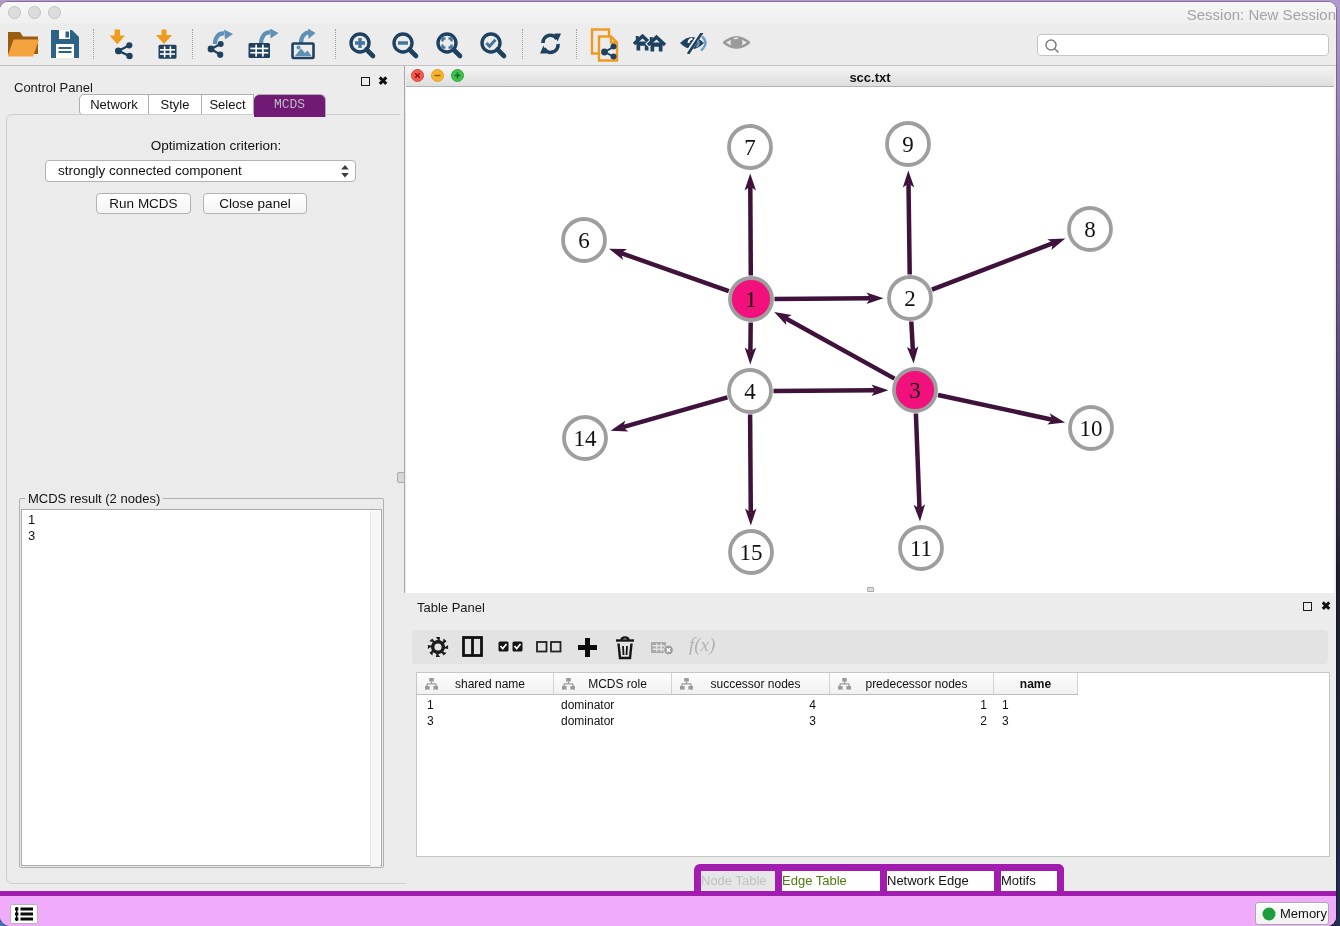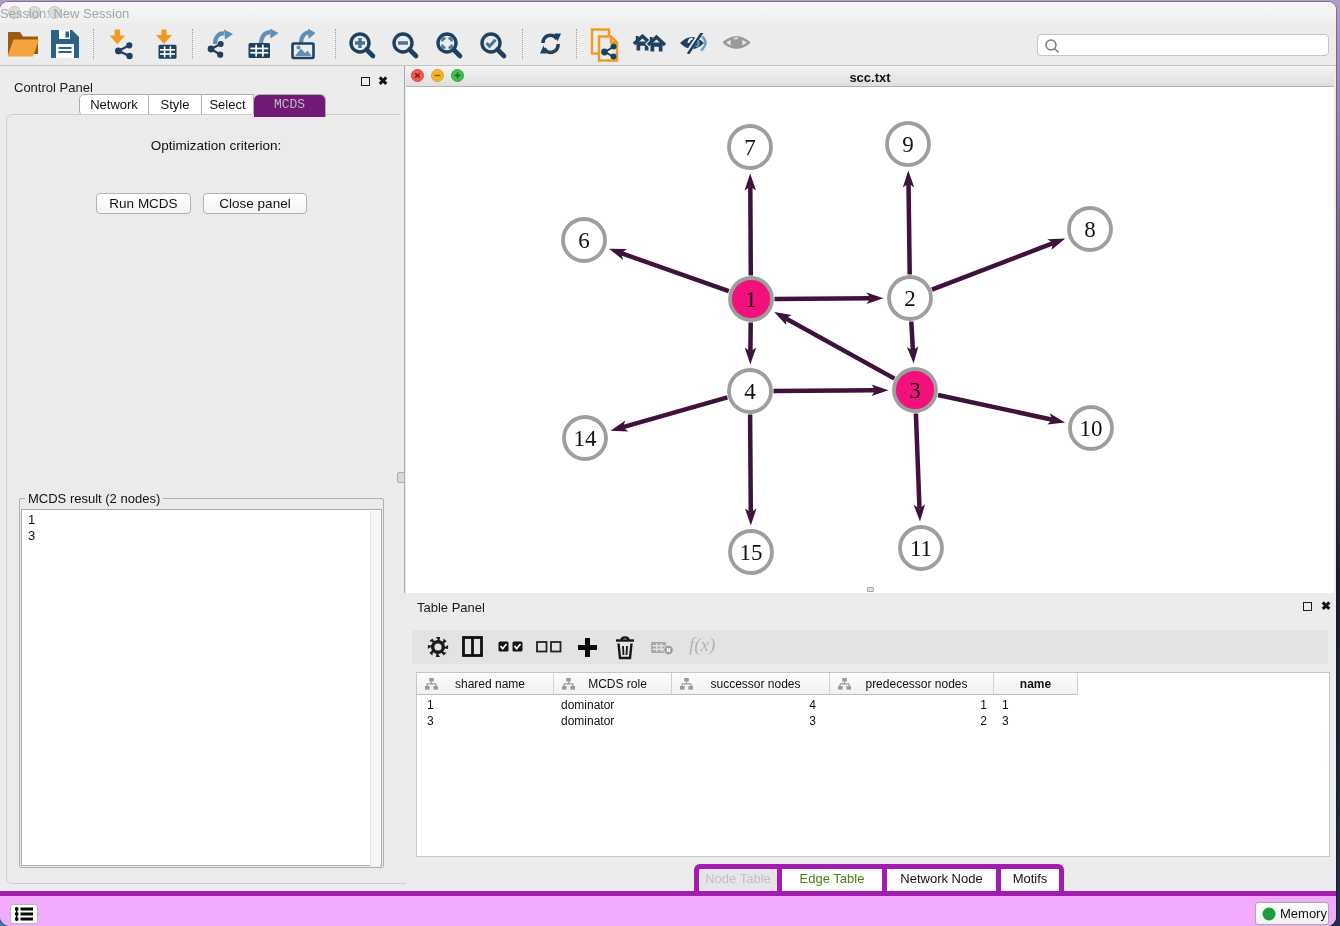--- a/index.html
+++ b/index.html
@@ -1,21 +1,21 @@
 <!DOCTYPE html>
 <html><head><meta charset="utf-8"><style>
 *{margin:0;padding:0;box-sizing:border-box;}
 html,body{width:1340px;height:926px;overflow:hidden;font-family:"Liberation Sans",sans-serif;}
 body{background:linear-gradient(180deg,#b29bcc 0%,#8d78a8 18%,#4d3f63 45%,#201d31 62%,#1d2438 80%,#20304e 100%);}
 #blspot{position:absolute;left:0;bottom:0;width:40px;height:40px;background:radial-gradient(circle at 0% 100%,#4179bd 0%,#2d5a94 45%,rgba(30,45,73,0) 75%);}
 .abs{position:absolute;}
 #win{position:absolute;left:0;top:2px;width:1336px;height:924px;background:#ececec;border-radius:8px 8px 9px 10px;overflow:hidden;box-shadow:0 0 0 1px rgba(0,0,0,.28);}
 #titlebar{position:absolute;left:0;top:0;width:100%;height:22px;background:linear-gradient(#f7f7f7,#efefef);border-bottom:1px solid #d4d4d4;}
 .tl{position:absolute;top:4px;width:13px;height:13px;border-radius:50%;}
-#wtitle{position:absolute;top:4px;left:0;width:100%;text-align:left;font-size:13px;color:#a4a4a4;}
+#wtitle{position:absolute;top:4px;left:0;width:100%;text-align:right;font-size:15px;color:#a4a4a4;}
 #toolbar{position:absolute;left:0;top:21px;width:100%;height:43px;background:#ececec;border-bottom:1px solid #c2c2c2;}
 .sep{position:absolute;top:6px;height:30px;width:0;border-left:1px dotted #9f9f9f;}
 #search{position:absolute;left:1037px;top:11px;width:292px;height:22px;background:#fff;border:1px solid #c5c5c5;border-radius:4px;}
 #cpanel{position:absolute;left:0;top:64px;width:400px;height:825px;background:#ececec;}
 .paneltitle{font-size:13px;color:#1a1a1a;}
 .floatbtn{position:absolute;width:9px;height:9px;border:1.5px solid #1a1a1a;background:transparent;}
 .closex{position:absolute;font-size:12px;font-weight:bold;color:#111;line-height:12px;}
 .tab{position:absolute;top:28px;height:22px;border:1px solid #aeaeae;background:#fff;font-size:13px;color:#111;text-align:center;line-height:20px;}
 #tabpane{position:absolute;left:6px;top:48px;width:420px;height:770px;border:1px solid #cdcdcd;border-radius:6px;background:#ebebeb;}
 .btn{position:absolute;height:21px;background:linear-gradient(#ffffff,#f4f4f4);border:1px solid #b2b2b2;border-radius:4px;font-size:13.5px;color:#111;text-align:center;line-height:19px;}
@@ -34,21 +34,21 @@
 #graphsvg{position:absolute;left:0;top:21px;}
 #graphsvg line{stroke:#3f123c;stroke-width:4.5;}
 #graphsvg polygon{fill:#3f123c;}
 #graphsvg text{font-family:"Liberation Serif",serif;font-size:23px;fill:#111;text-anchor:middle;dominant-baseline:central;}
 #hgrip{position:absolute;left:461px;top:521px;width:7px;height:5px;background:#ddd;border:1px solid #a9a9a9;border-radius:1px;}
 #tpanel{position:absolute;left:406px;top:591px;width:928px;height:298px;background:#ececec;}
 #ttoolbar{position:absolute;left:6px;top:37px;width:916px;height:34px;background:#e3e3e3;border-radius:4px;}
 #ttable{position:absolute;left:10px;top:79px;width:914px;height:185px;background:#fff;border:1px solid #c6c6c6;padding-left:43px;}
 .hcell{position:absolute;top:0;height:22px;background:linear-gradient(#fdfdfd,#f1f1f1);border-right:1px solid #d2d2d2;border-bottom:1px solid #bdbdbd;font-size:12px;color:#111;text-align:center;line-height:22px;}
 .trow{position:absolute;font-size:12px;color:#111;height:16px;line-height:16px;}
-.btab{position:absolute;top:271px;height:36px;border:5px solid #a21caf;background:#fff;font-size:13px;color:#111;text-align:center;line-height:20px;}
+.btab{position:absolute;top:271px;height:36px;border:7px solid #a21caf;background:#fff;font-size:13px;color:#111;line-height:20px;}
 #statusbar{position:absolute;left:0;top:889px;width:100%;height:36px;background:#f0abfc;border-top:5px solid #a21caf;}
 #membtn{position:absolute;right:7px;top:6px;width:74px;height:23px;background:linear-gradient(#fdfdfd,#f2f2f2);border:1px solid #a9a9a9;border-radius:3px;font-size:13px;color:#111;line-height:21px;}
 #listbtn{position:absolute;left:10px;top:8px;width:28px;height:20px;background:#fff;border:1px solid #b5b5b5;border-radius:2px;}
 </style></head><body>
 <div id="blspot"></div>
 <div id="win">
   <div id="titlebar">
     <div class="tl" style="left:8px;background:#dcdcdc;border:1px solid #c3c3c3;"></div>
     <div class="tl" style="left:28px;background:#dcdcdc;border:1px solid #c3c3c3;"></div>
     <div class="tl" style="left:48px;background:#dcdcdc;border:1px solid #c3c3c3;"></div>
@@ -196,20 +196,24 @@
   <div id="cpanel">
     <div class="paneltitle abs" style="left:14px;top:7px;margin-top:7px;">Control Panel</div>
     <div class="floatbtn" style="left:361px;top:11px;"></div>
     <div class="closex" style="left:378px;top:9px;">✖</div>
     <div class="tab" style="left:79px;width:70px;border-radius:5px 0 0 5px;">Network</div>
     <div class="tab" style="left:149px;width:53px;border-left:none;">Style</div>
     <div class="tab" style="left:202px;width:52px;border-left:none;">Select</div>
     <div class="tab" style="left:254px;width:72px;height:23px;border-left:none;border-bottom:none;border-radius:6px 6px 0 0;background:#701a75;color:#bdbdbd;z-index:3;font-family:Liberation Mono, monospace;">MCDS</div>
     <div id="tabpane">
       <div class="abs" style="left:0;top:23px;width:100%;text-align:center;font-size:13.5px;color:#111;">Optimization criterion:</div>
+      <div id="dropdown">strongly connected component<svg width="10" height="13" style="position:absolute;right:5px;top:4px;">
+            <polygon points="5,0 8.8,4.4 1.2,4.4" fill="#3c3c3c"></polygon>
+            <polygon points="1.2,8 8.8,8 5,12.4" fill="#3c3c3c"></polygon>
+          </svg></div>
       <div class="btn" style="left:89px;top:78px;width:95px;">Run MCDS</div>
       <div class="btn" style="left:196px;top:78px;width:104px;">Close panel</div>
       <div id="fieldset">
         <div id="fslegend">MCDS result (2 nodes)</div>
         <div id="listbox">
             <div style="padding:2px 0 0 6px;line-height:16px;">1<br>3</div>
             <div id="listscroll"></div>
           </div>
       </div>
     </div>
@@ -375,21 +379,21 @@
         <div class="trow" style="left:413px;top:24px;width:157px;text-align:right;">1</div>
         <div class="trow" style="left:585px;top:24px;width:60px;">1</div>
         <div class="trow" style="left:10px;top:40px;width:120px;">3</div>
         <div class="trow" style="left:144px;top:40px;width:110px;">dominator</div>
         <div class="trow" style="left:255px;top:40px;width:144px;text-align:right;">3</div>
         <div class="trow" style="left:413px;top:40px;width:157px;text-align:right;">2</div>
         <div class="trow" style="left:585px;top:40px;width:60px;">3</div>
     </div>
     <div class="btab" style="left:288px;width:88px;background:#e6e6e6;color:#c2c2c2;border-radius:6px 0 0 6px;">Node Table</div>
       <div class="btab" style="left:376px;width:105px;background:#fff;color:#4d7c0f;border-left:none;">Edge Table</div>
-      <div class="btab" style="left:481px;width:114px;background:#fff;color:#111;border-left:none;">Network Node</div>
+      <div class="btab" style="left:481px;width:114px;background:#fff;color:#111;border-left:none;">Network Edge</div>
       <div class="btab" style="left:595px;width:63px;background:#fff;color:#111;border-left:none;border-radius:0 6px 6px 0;">Motifs</div>
   </div>
   <div id="statusbar">
     <div id="listbtn">
         <svg width="20" height="16" style="position:absolute;left:4px;top:1px;">
           <g fill="#0a0a0a">
             <rect x="1" y="1" width="1.4" height="14"></rect>
             <rect x="0" y="1.5" width="3.4" height="3"></rect>
             <rect x="5.5" y="1.5" width="12.5" height="3"></rect>
             <rect x="0" y="6.5" width="3.4" height="3"></rect>

